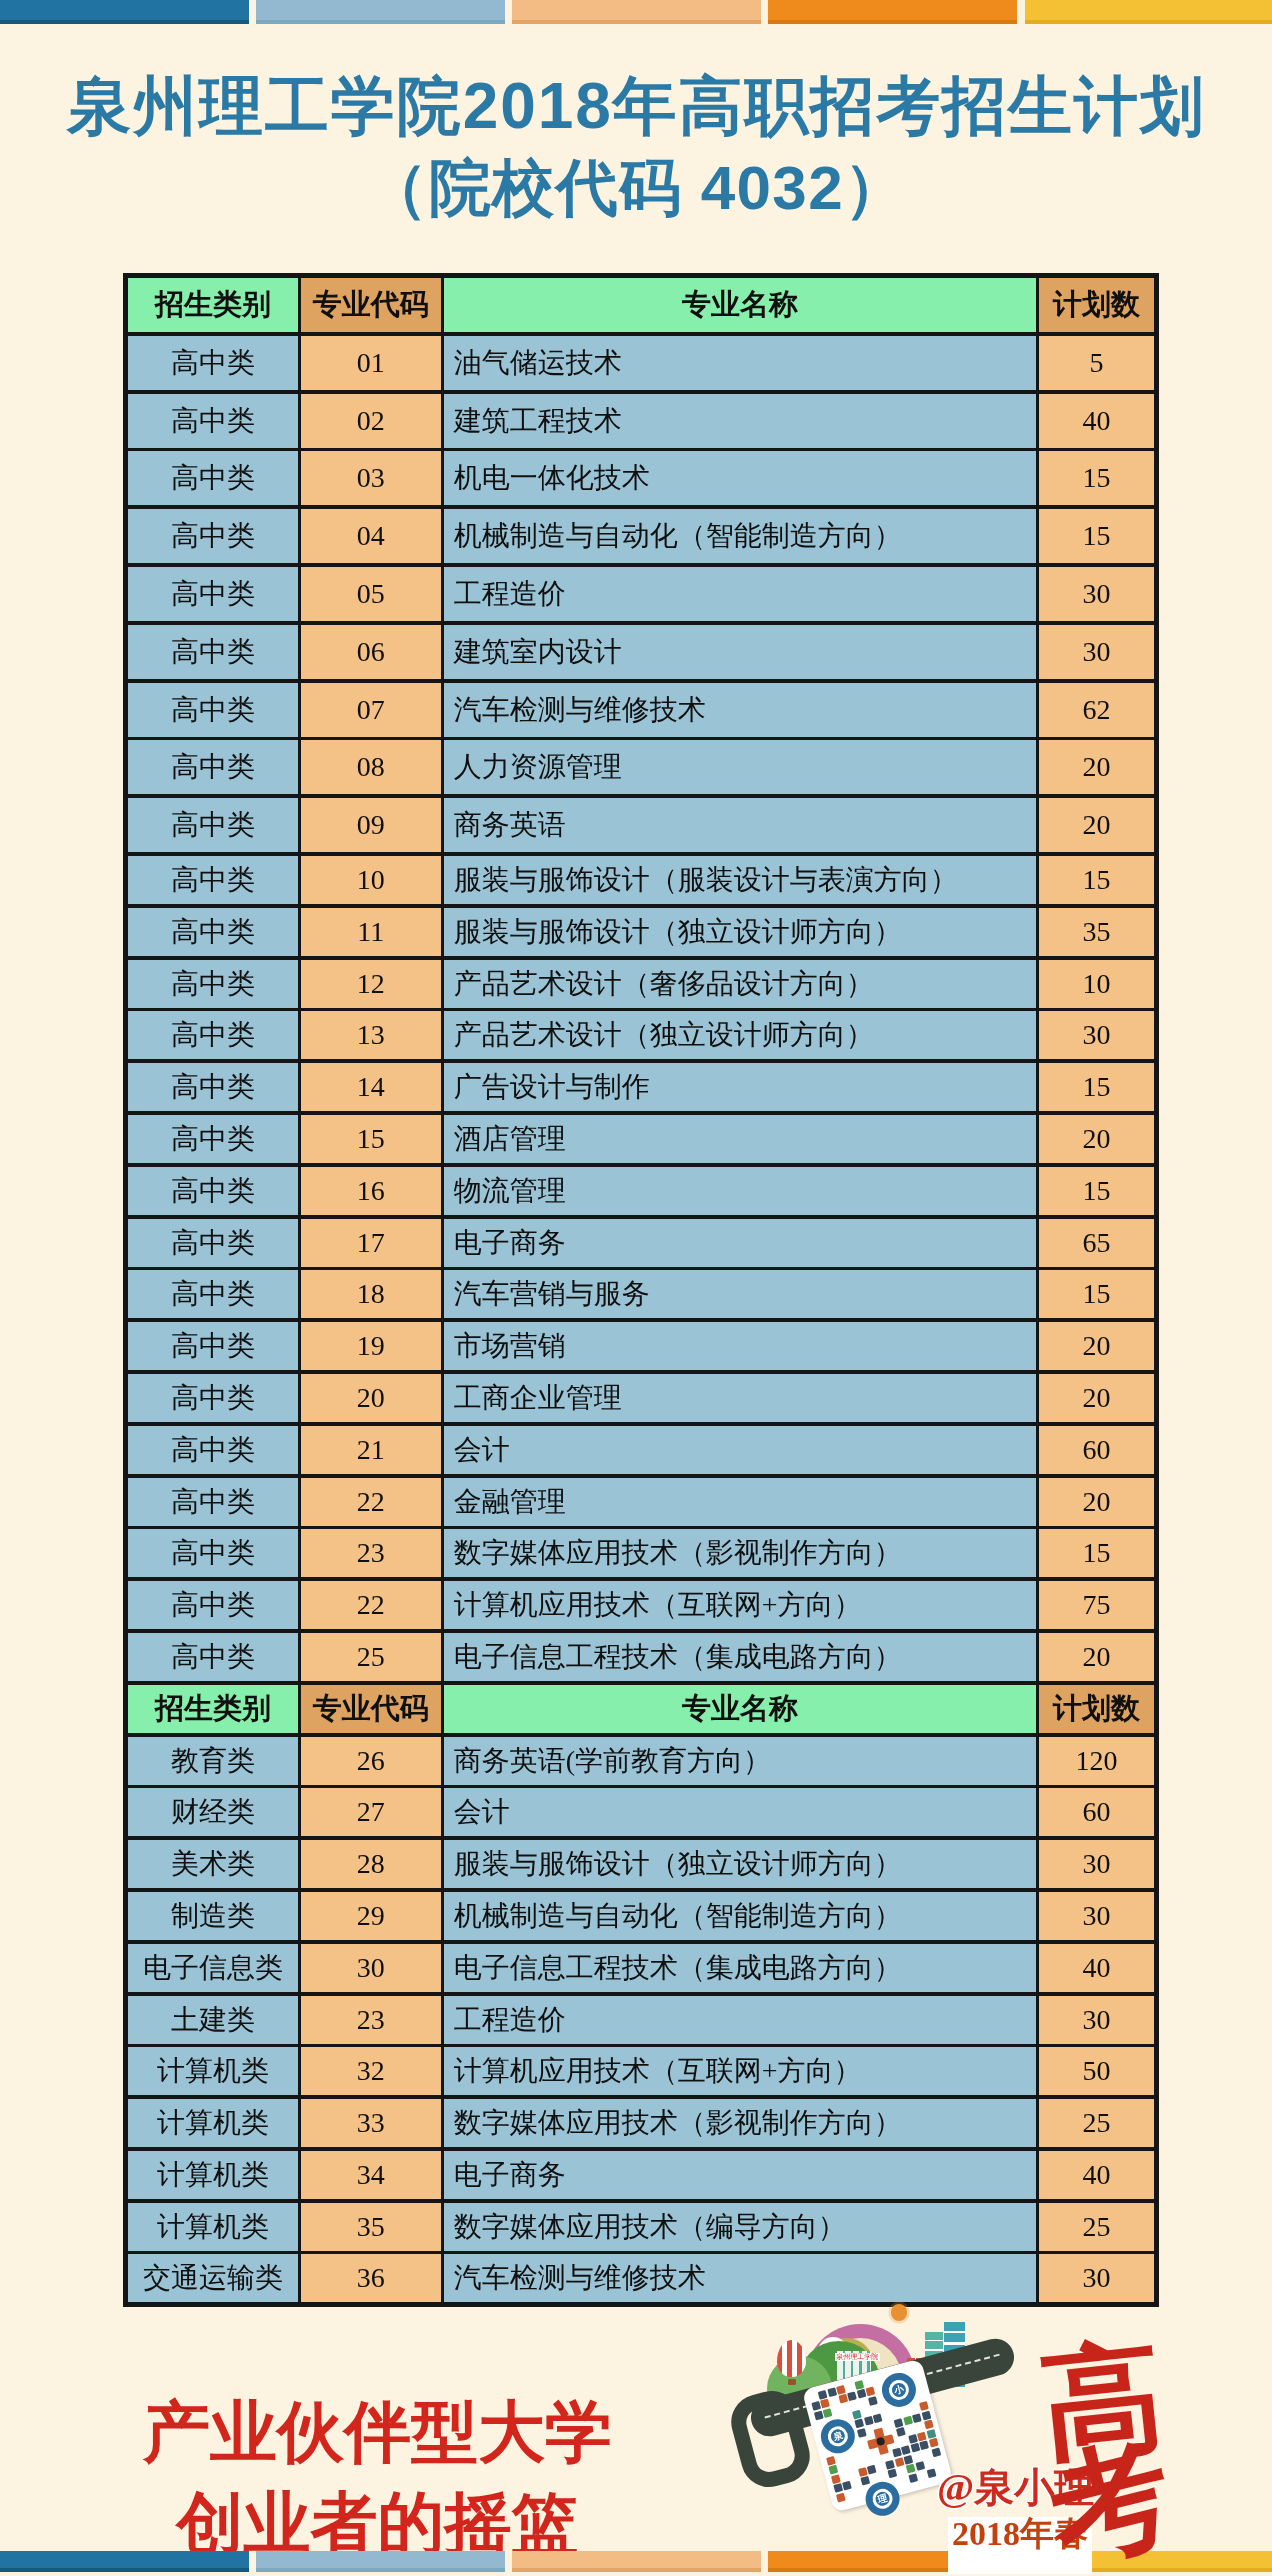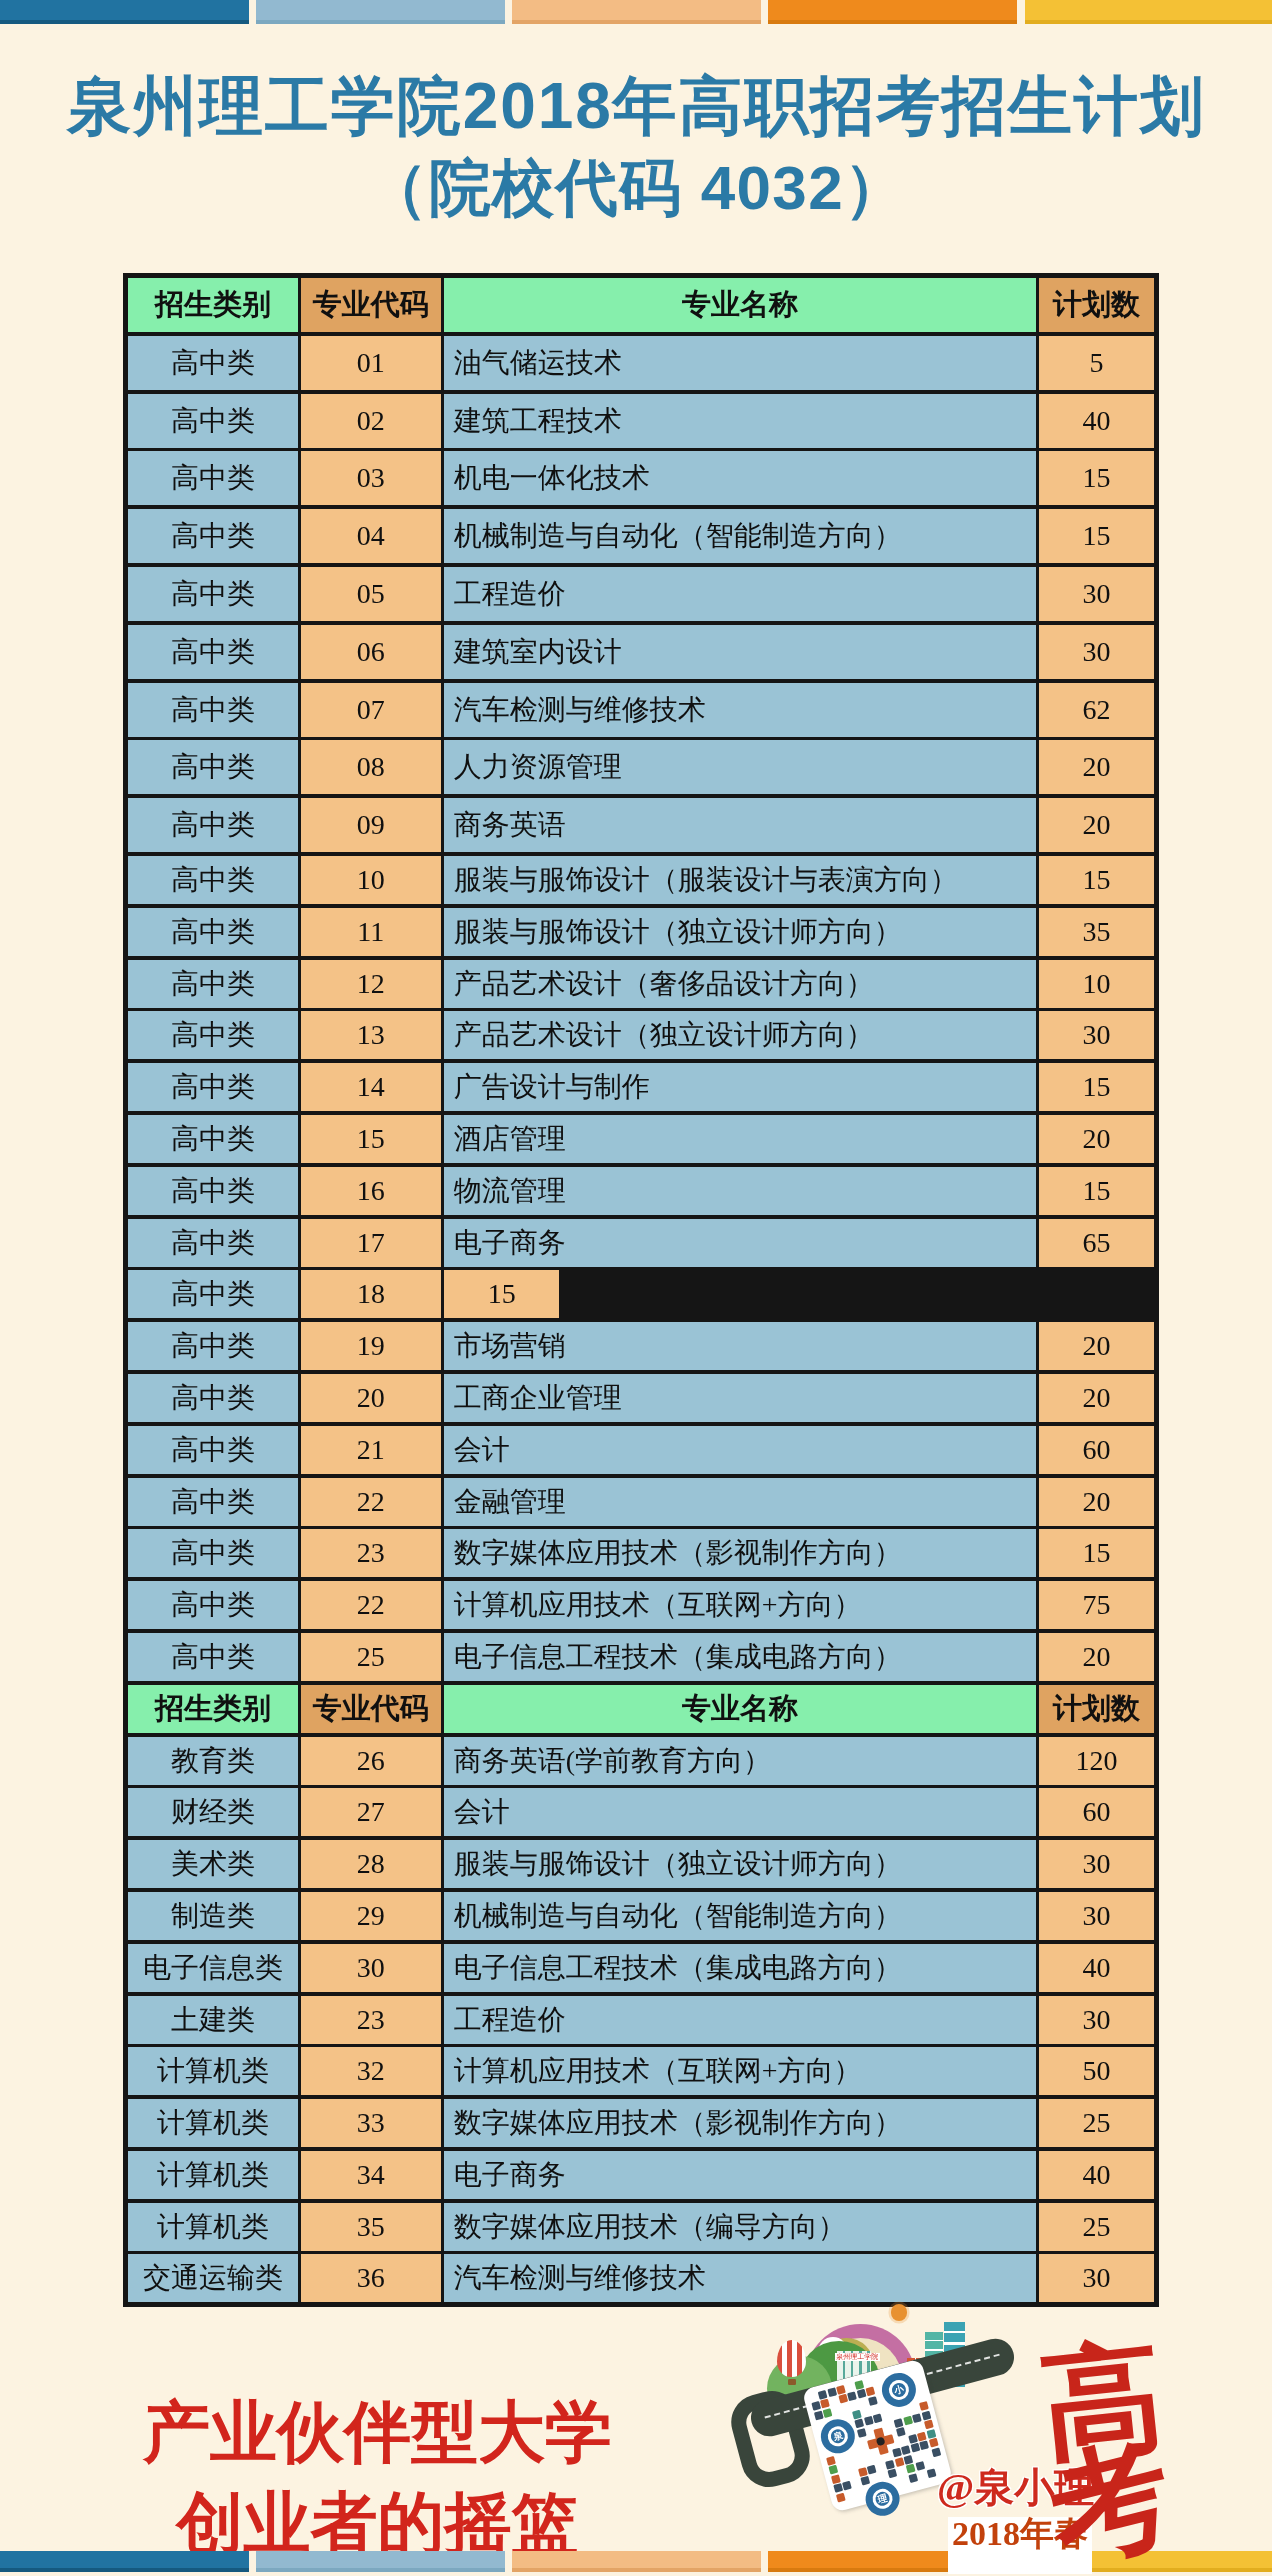--- a/index.html
+++ b/index.html
@@ -245,20 +245,21 @@
     </div>
     <div class="trow short">
       <div class="cell c0">高中类</div>
       <div class="cell c1">17</div>
       <div class="cell c2">电子商务</div>
       <div class="cell c3">65</div>
     </div>
     <div class="trow short">
       <div class="cell c0">高中类</div>
       <div class="cell c1">18</div>
+      <div class="cell c2">汽车营销与服务</div>
       <div class="cell c3">15</div>
     </div>
     <div class="trow short">
       <div class="cell c0">高中类</div>
       <div class="cell c1">19</div>
       <div class="cell c2">市场营销</div>
       <div class="cell c3">20</div>
     </div>
     <div class="trow short">
       <div class="cell c0">高中类</div>

